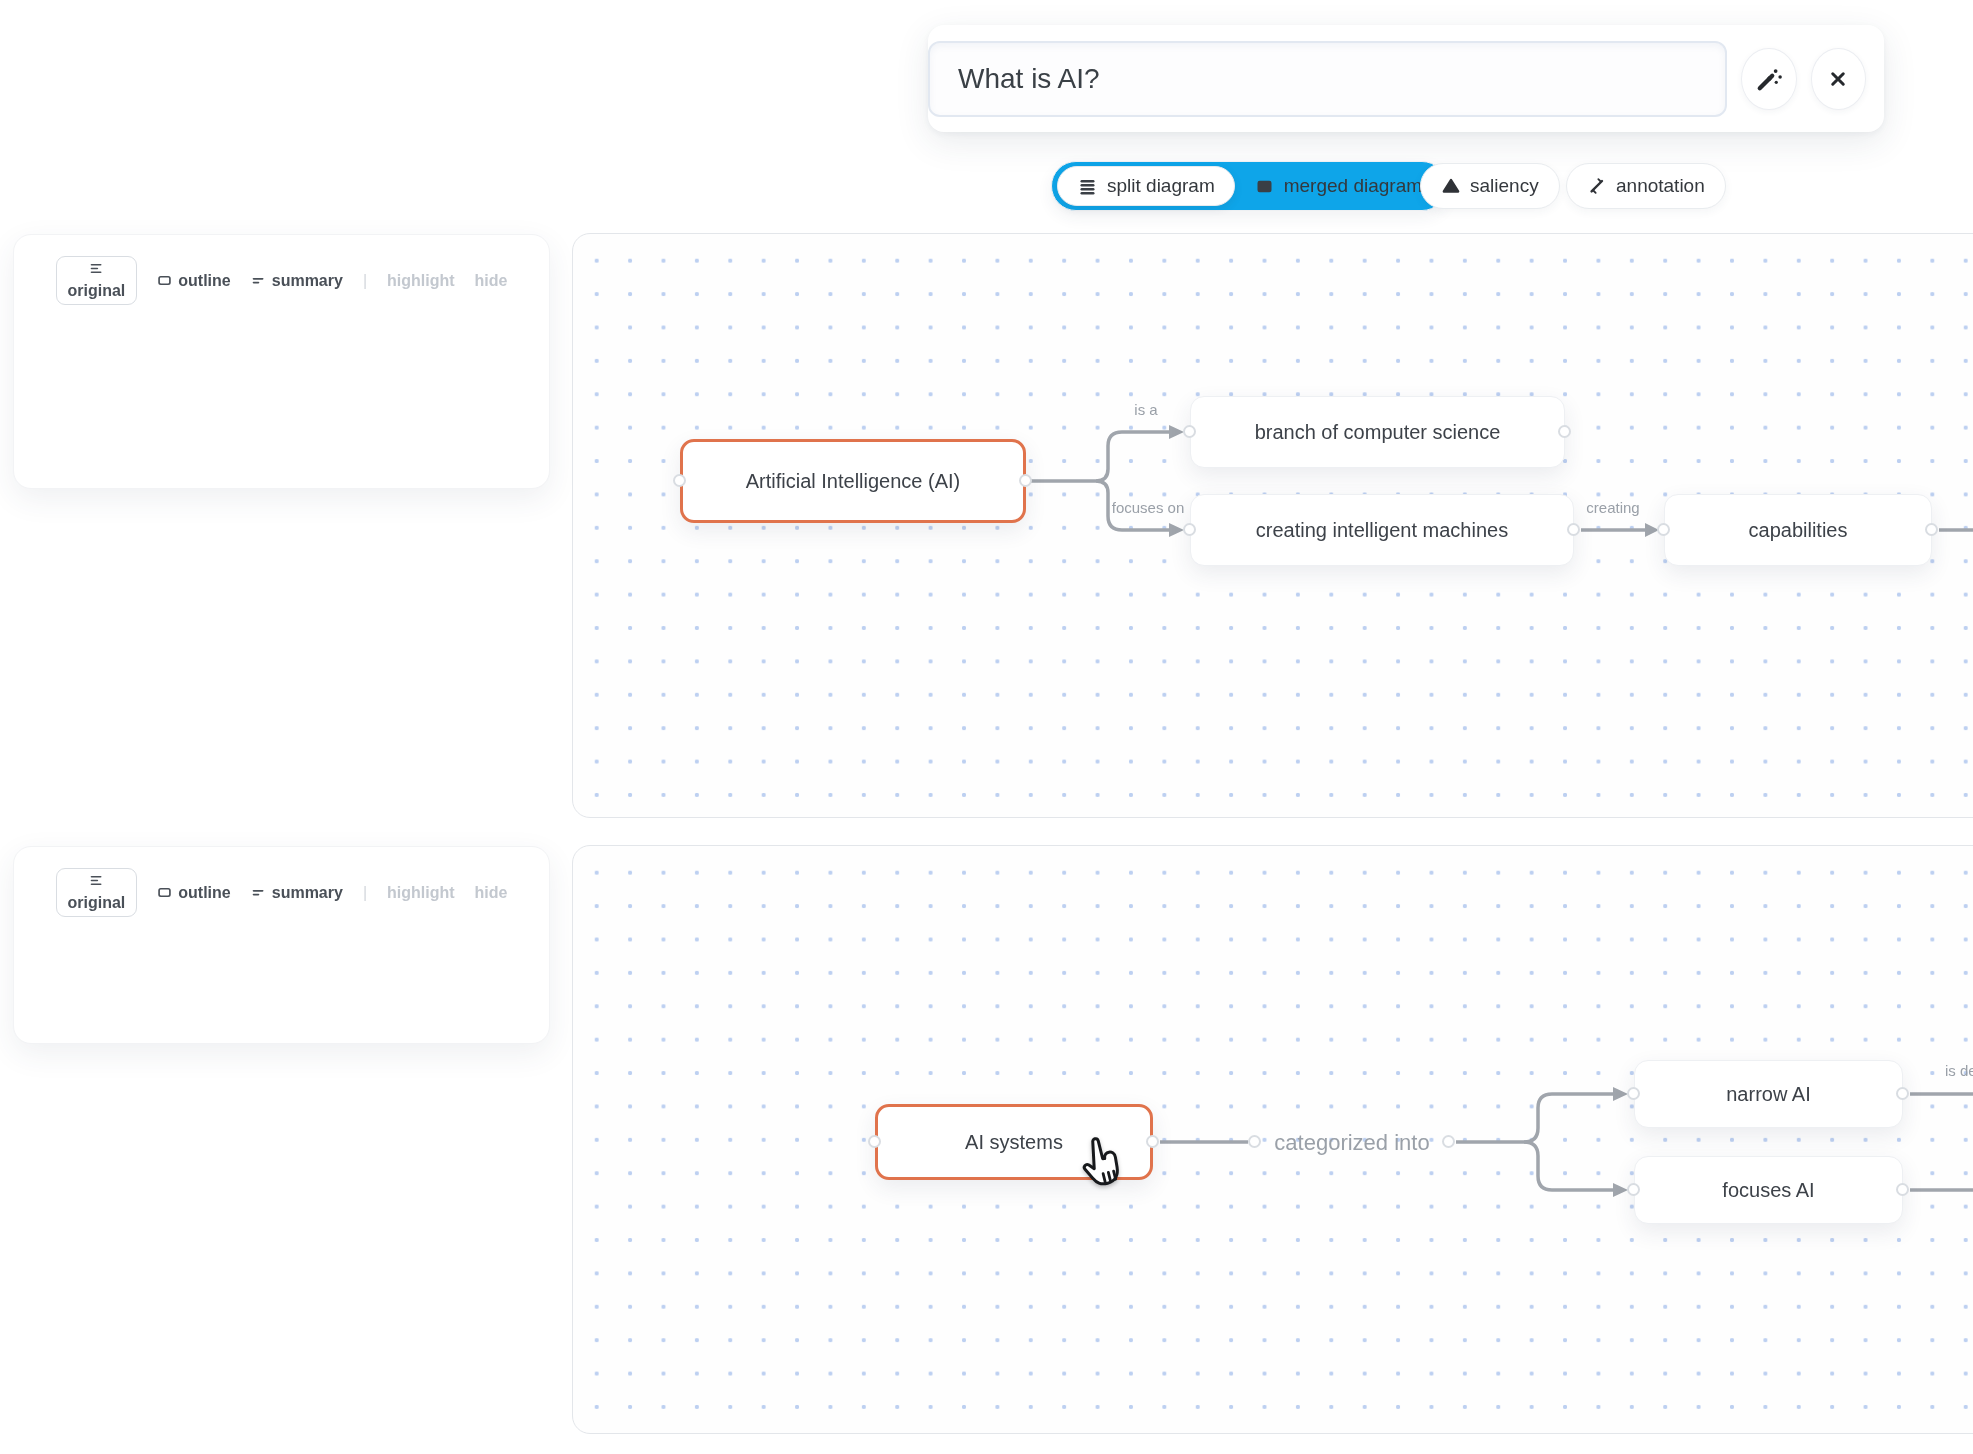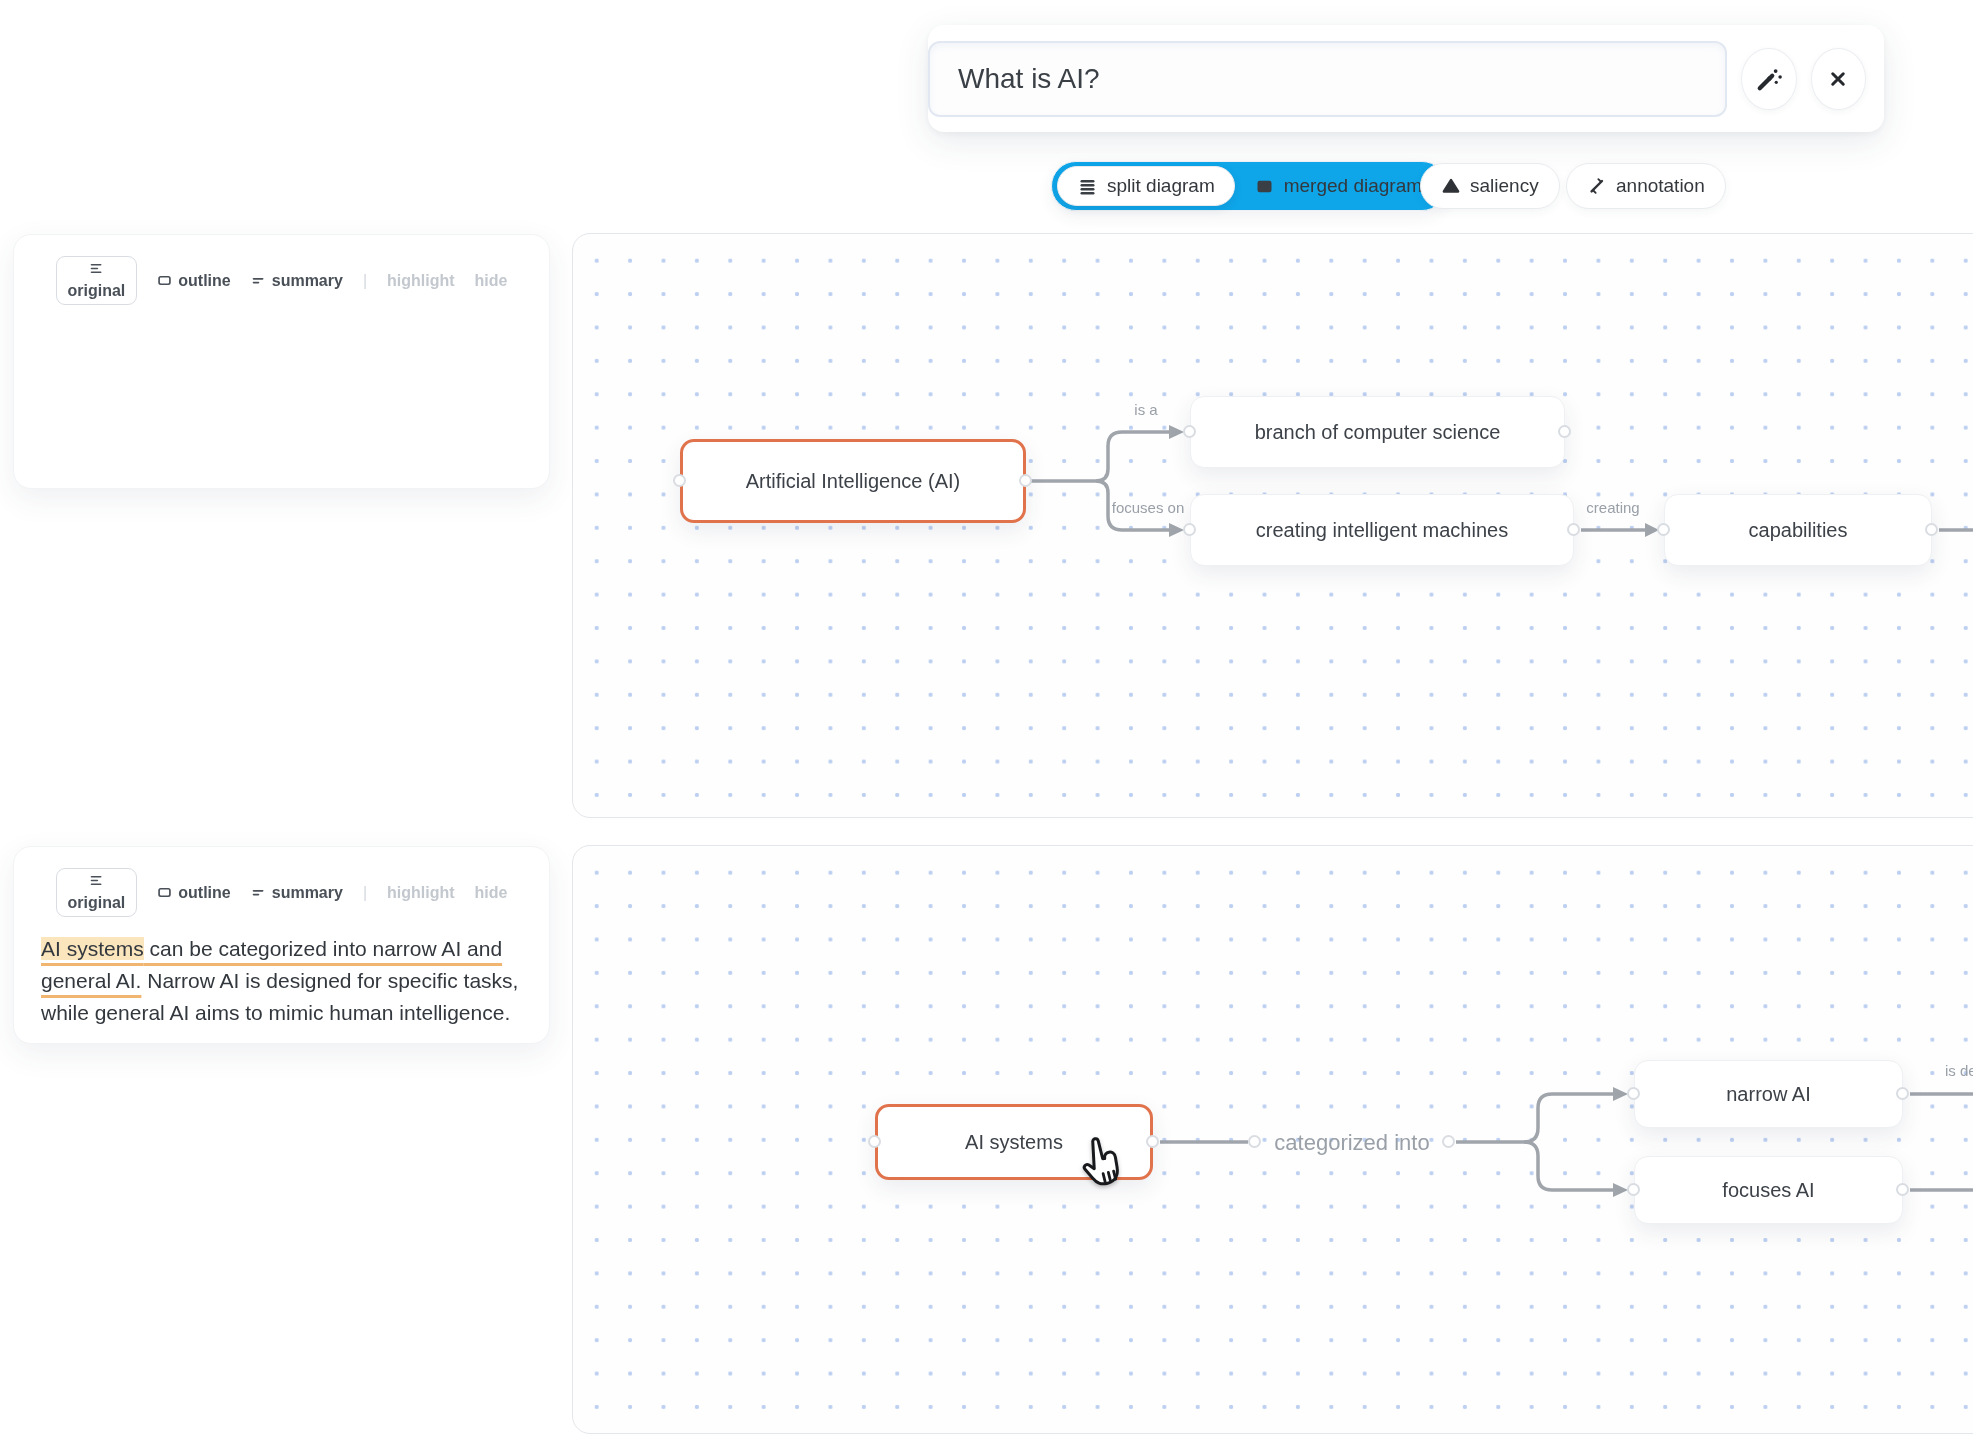--- a/index.html
+++ b/index.html
@@ -219,21 +219,20 @@
       <svg class="ico" width="15" height="15" viewBox="0 0 18 18">
         <rect x="2" y="6" width="13" height="2" rx="1" fill="#4a5058"></rect>
         <rect x="2" y="10.5" width="8" height="2" rx="1" fill="#4a5058"></rect>
       </svg>
       <span>summary</span>
     </span>
     <span class="tab-sep">|</span>
     <span class="tab muted">highlight</span>
     <span class="tab muted">hide</span>
   </div>
-  <div class="src-text"><span class="hl">AI systems</span><span class="ul"> can be categorized into narrow AI and general AI.</span><span> Narrow AI is designed for specific tasks, while general AI aims to mimic human intelligence.</span></div>
 </div>
 
 <div class="canvas d1">
   <svg class="edges">
     <path d="M453 247 H523 Q535 247 535 235 V212 Q535 198 549 198 H596"></path>
     <polygon points="596,191 596,205 611,198"></polygon>
     <path d="M523 247 Q535 247 535 259 V282 Q535 296 549 296 H596"></path>
     <polygon points="596,289 596,303 611,296"></polygon>
     <path d="M1008 296 H1072"></path>
     <polygon points="1072,289 1072,303 1086,296"></polygon>

